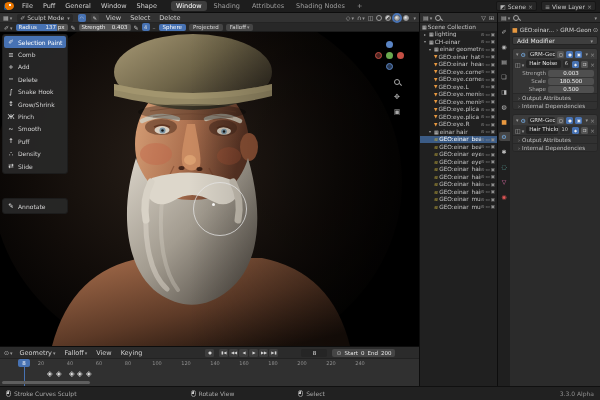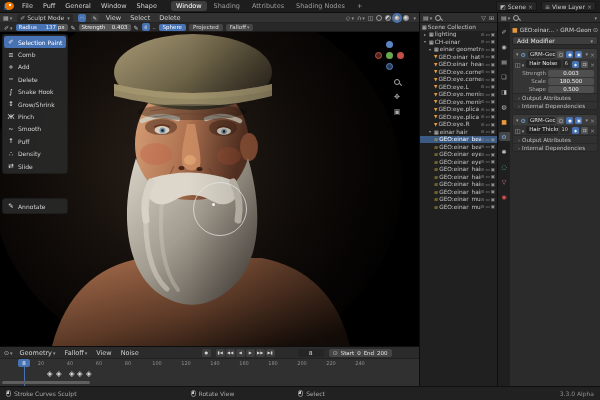--- a/index.html
+++ b/index.html
@@ -701,21 +701,21 @@
       </div>
     </div>
   </div>
 
   <div class="abs timeline">
     <div class="tl-header">
       <span class="hicon">⊙<span class="caret">▾</span></span>
       <span class="menu-item"><span>Geometry</span><span class="caret">▾</span></span>
       <span class="menu-item"><span>Falloff</span><span class="caret">▾</span></span>
       <span class="menu-item">View</span>
-      <span class="menu-item">Noise</span>
+      <span class="menu-item">Keying</span>
       <span class="tp-btn" style="margin-left:56px;">●</span>
       <div class="transport">
         <span class="tp-btn">▮◀</span>
         <span class="tp-btn">◀◀</span>
         <span class="tp-btn">◀</span>
         <span class="tp-btn">▶</span>
         <span class="tp-btn">▶▶</span>
         <span class="tp-btn">▶▮</span>
       </div>
       <span class="frame-field" style="margin-left:18px;">8</span>

